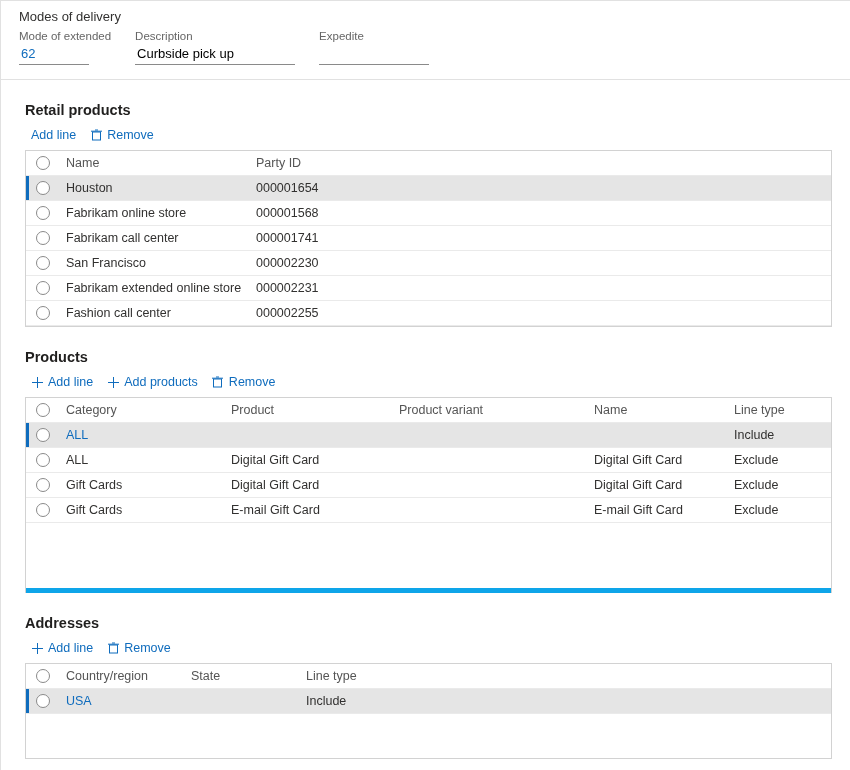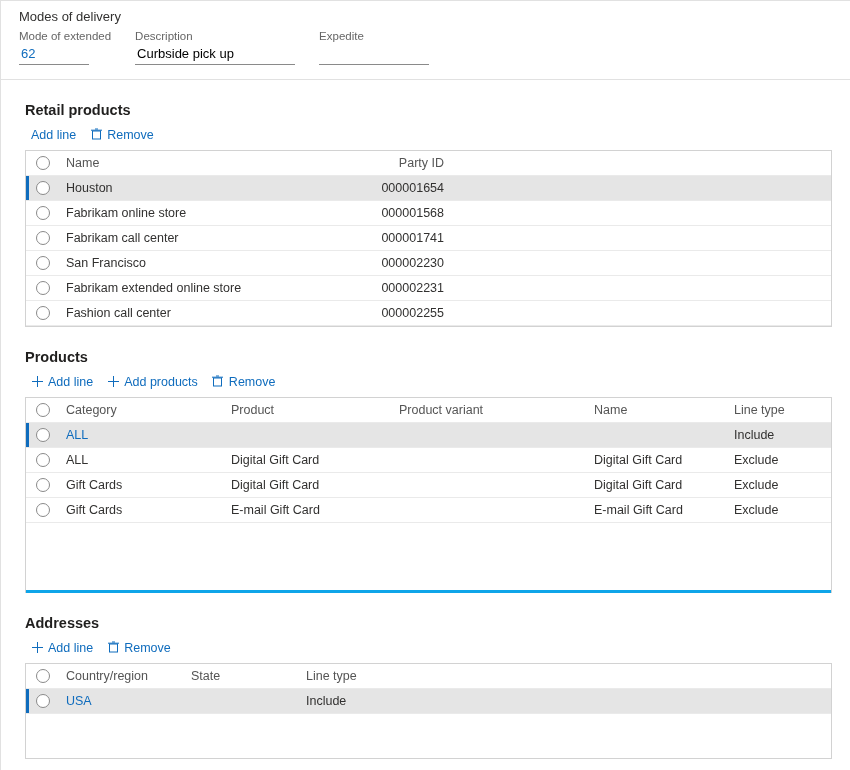--- a/index.html
+++ b/index.html
@@ -57,20 +57,21 @@
     margin-bottom: 10px;
   }
   .toolbar {
     display: flex;
     gap: 14px;
     margin: 4px 0 8px 6px;
     align-items: center;
   }
   .tb-btn {
     display: inline-flex;
+    align-items: center;
     gap: 5px;
     color: #0f6cbd;
     font-size: 12.5px;
     cursor: pointer;
     background: none;
     border: none;
     font-family: inherit;
   }
   .tb-btn .ic { width: 12px; height: 12px; display: inline-flex; align-items: center; justify-content: center; }
   .ic svg { display:block; }
@@ -111,38 +112,38 @@
   .radio {
     width:14px; height:14px;
     border:1px solid #8a8a8a;
     border-radius:50%;
     background:#fff;
   }
   .cell { padding: 4px 6px; }
 
   
   .rc-name { width: 190px; }
-  .rc-party { width: 200px; text-align: right; }
+  .rc-party { width: 200px; }
 
   
   .pr-cat { width: 165px; }
   .pr-prod { width: 168px; }
   .pr-var { width: 195px; }
   .pr-name { width: 140px; }
   .pr-line { width: 80px; }
 
   
   .ad-cr { width: 125px; }
   .ad-st { width: 115px; }
   .ad-lt { width: 120px; }
 
   .grid-body {
     max-height: 260px;
   }
-  .products-body { min-height: 170px; border-bottom:3px solid #0ea5e9;}
+  .products-body { min-height: 170px; border-bottom:5px solid #0ea5e9;}
   .channels-body { border-bottom:1px solid #d2d2d2;}
   .addresses-body { min-height: 70px; border-bottom:1px solid #d2d2d2;}
 
   .link-cell { color:#0f6cbd; }
 </style>
 </head>
 <body>
 
 <div class="page">
 

